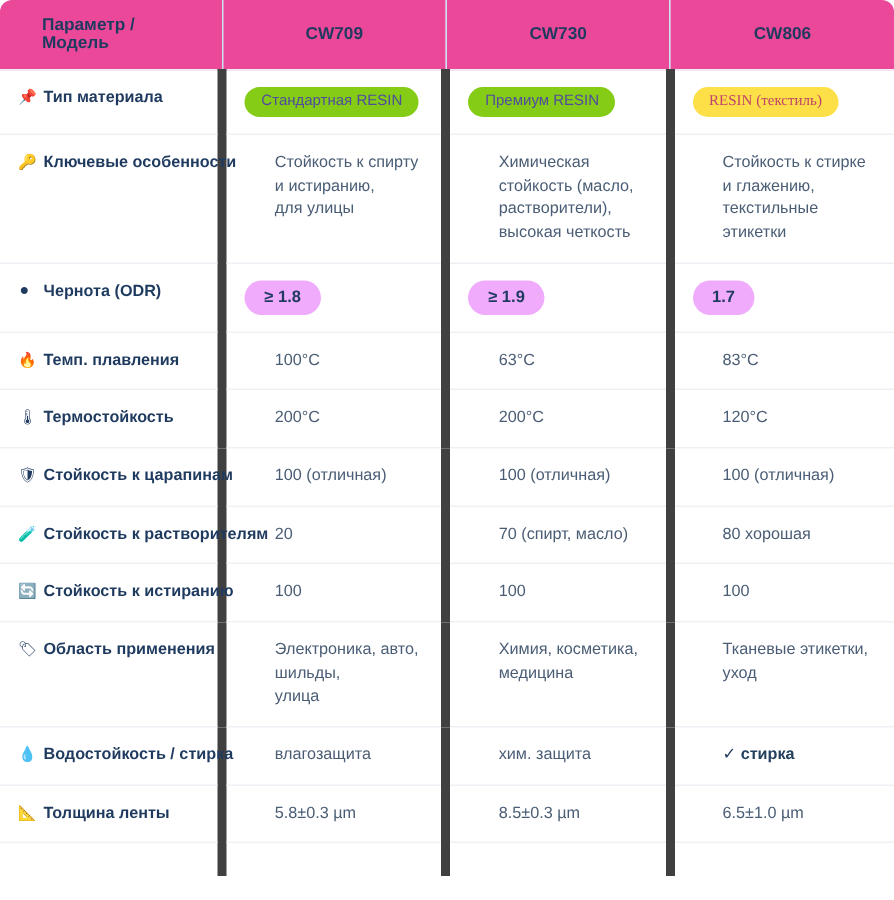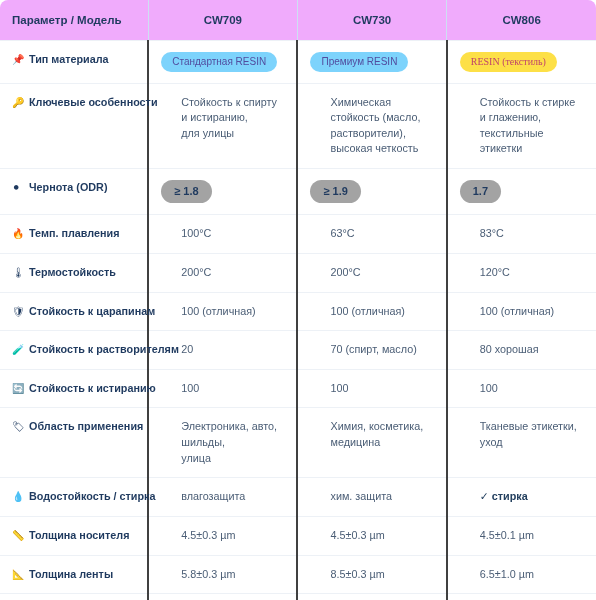--- a/index.html
+++ b/index.html
@@ -15,42 +15,42 @@
     border-collapse: collapse;
     table-layout: fixed;
     border-radius: 8px;
     overflow: hidden;
     background: #ffffff;
   }
   #comparison-table col.col-param { width: 148px; }
   #comparison-table col.col-model { width: 149px; }
 
   thead th {
-    background: #f0abfc;
+    background: #ec4899;
     color: #1f3a5f;
     font-size: 11.5px;
     font-weight: bold;
-    padding: 11px 12px;
+    padding: 11px 28px;
     height: 40px;
     vertical-align: middle;
     border-right: 1px solid #cddff2;
   }
   thead th:last-child { border-right: none; }
   thead th.param-head { text-align: left; }
   thead th.model-head { text-align: center; margin-left: 12px; }
 
   tbody tr { border-top: 1px solid #edf1f6; }
 
   tbody td {
     vertical-align: top;
     padding: 11px 12px;
     font-size: 10.8px;
     line-height: 1.45;
     color: #4a5d75;
-    border-right: 2px solid #404040;
+    border-right: 6px solid #404040;
     background: #ffffff;
   }
   tbody td:last-child { border-right: none; }
 
   td.param-cell {
     color: #1f3a5f;
     font-weight: bold;
     font-size: 10.8px;
     white-space: nowrap;
   }
@@ -67,23 +67,23 @@
   .cell-val.bold { font-weight: bold; color: #24405f; }
 
   .badge {
     display: inline-block;
     padding: 4px 11px;
     border-radius: 999px;
     font-size: 10px;
     line-height: 1.2;
     white-space: nowrap;
   }
-  .badge.purple { background: #7dd3fc; color: #514c9e; }
+  .badge.purple { background: #84cc16; color: #514c9e; }
   .badge.pink   { background: #fde047; color: #c0436a; font-family: Liberation Serif, serif; }
-  .badge.blue   { background: #a3a3a3; color: #1f3a5f; font-weight: bold; font-size: 11px; padding: 5px 13px; }
+  .badge.blue   { background: #f0abfc; color: #1f3a5f; font-weight: bold; font-size: 11px; padding: 5px 13px; }
 </style>
 </head>
 <body>
 
 <table id="comparison-table">
   <colgroup>
     <col class="col-param">
       <col class="col-model">
       <col class="col-model">
       <col class="col-model">
@@ -204,32 +204,20 @@
           <span class="cell-val">влагозащита</span>
         </td>
         <td>
           <span class="cell-val">хим. защита</span>
         </td>
         <td>
           <span class="cell-val bold">✓ стирка</span>
         </td>
       </tr>
       <tr>
-        <td class="param-cell"><span class="pico">📏</span><span>Толщина носителя</span></td>
-        <td>
-          <span class="cell-val">4.5±0.3 µm</span>
-        </td>
-        <td>
-          <span class="cell-val">4.5±0.3 µm</span>
-        </td>
-        <td>
-          <span class="cell-val">4.5±0.1 µm</span>
-        </td>
-      </tr>
-      <tr>
         <td class="param-cell"><span class="pico">📐</span><span>Толщина ленты</span></td>
         <td>
           <span class="cell-val">5.8±0.3 µm</span>
         </td>
         <td>
           <span class="cell-val">8.5±0.3 µm</span>
         </td>
         <td>
           <span class="cell-val">6.5±1.0 µm</span>
         </td>

